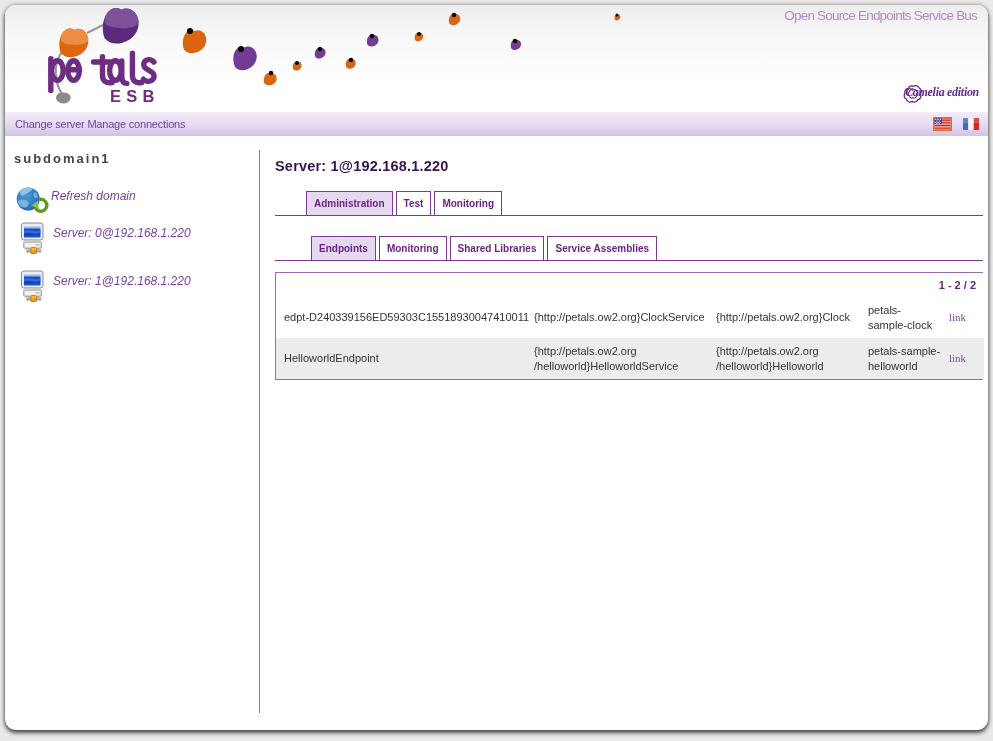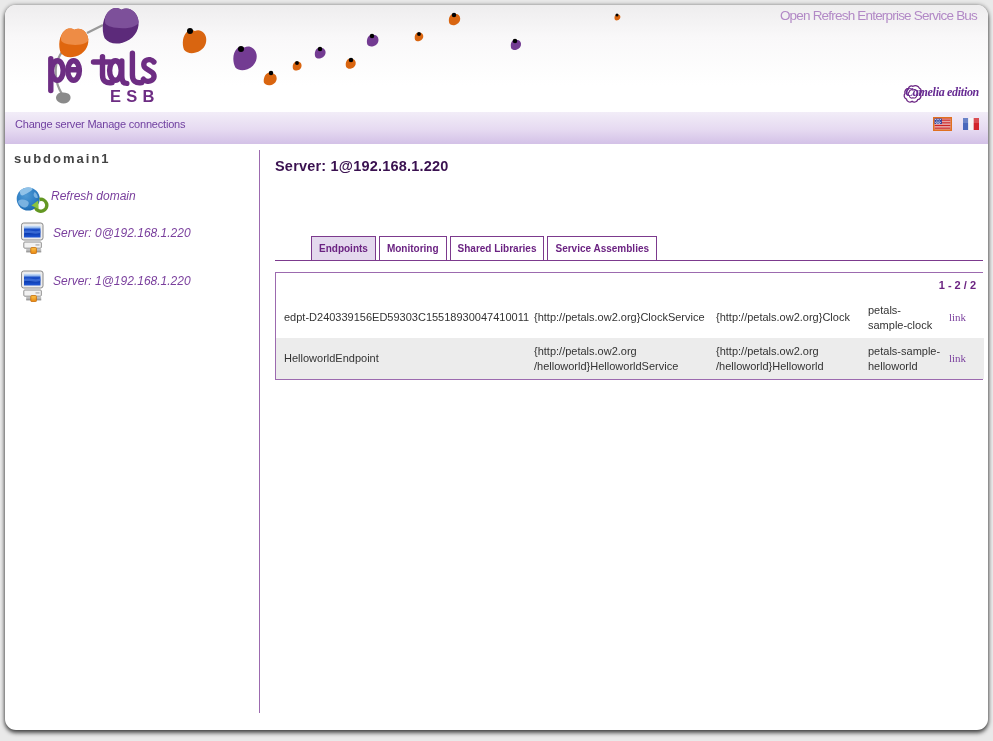--- a/index.html
+++ b/index.html
@@ -26,21 +26,21 @@
 }
 #camelia .ctext {
   font-family:"Liberation Serif", serif; font-style:italic; font-weight:bold;
   font-size:12px; letter-spacing:-0.3px;
   position:absolute; right:0; top:5px; white-space:nowrap;
 }
 #camelia svg { position:absolute; left:8px; top:4px; }
 #banner-petals { position:absolute; left:0; top:0; }
 
 #navbar {
-  position:absolute; left:0; top:107px; width:983px; height:32px;
+  position:absolute; left:0; top:107px; width:983px; height:24px;
   background:linear-gradient(180deg,#f2edf8 0%,#e6daf1 55%,#d3c1e7 100%);
 }
 #navbar .links {
   position:absolute; left:10px; top:6px; font-size:11px; letter-spacing:-0.2px; color:#7040a0;
 }
 #navbar .flags { position:absolute; right:9px; top:5px; }
 #navbar .flags svg { margin-left:7px; vertical-align:top; }
 
 #vline { position:absolute; left:254px; top:145px; width:1px; height:563px; background:#9c6aaf; }
 #subdomain { position:absolute; left:9px; top:146px; font-size:13px; font-weight:bold; color:#444; letter-spacing:2px; }
@@ -126,21 +126,21 @@
         <path d="M 63,64.8 L 74.2,64.8"></path>
         <path d="M 97.5,51.6 L 97.5,70 C 97.5,76 101,78.6 107,77.6"></path>
         <path d="M 88.5,57 L 105,57"></path>
         <ellipse cx="110.4" cy="65.5" rx="5.8" ry="9.75"></ellipse>
         <path d="M 116.8,56 L 116.8,71 C 116.8,76 118.4,78.4 121.8,78.4"></path>
         <path d="M 127.4,48.2 L 127.4,70 C 127.4,76 130.8,78.6 136.6,77.6"></path>
         <path d="M 148.9,57 C 147,54.5 143,53.8 140.7,55.6 C 138,57.8 138.2,61.8 141,63.6 L 146.8,67.2 C 149.8,69.2 149.8,73.4 146.8,75.3 C 144.3,76.9 140.4,76.5 138.4,74.2"></path>
       </g>
       <text x="105" y="97" font-family="Liberation Sans, sans-serif" font-size="16.5" font-weight="bold" letter-spacing="5.2" fill="#6d2d83">ESB</text>
     </svg>
-    <div id="osesb">Open Refresh Enterprise Service Bus</div>
+    <div id="osesb">Open Source Endpoints Service Bus</div>
     <div id="camelia">
       <svg width="20" height="21" viewBox="0 0 22 23">
         <path d="M11,2.5 C13.5,1 17,2 18,4.5 C20.5,5.5 20.8,9 19,10.8 C20.8,13.5 19,17 16.2,17.2 C15.3,19.8 11.8,20.8 10,19 C7.5,20.8 4,19.3 3.8,16.5 C1.2,15.8 0.5,12.3 2.2,10.4 C1.3,7.8 3.2,4.8 5.9,4.9 C6.8,2.2 9.2,1.6 11,2.5 Z" fill="none" stroke="#6a2382" stroke-width="1.4"></path>
         <path d="M11,6.5 C12.8,5.5 15.3,6.5 15.5,8.7 C17,9.7 16.6,12.2 15,13 C15,14.8 12.7,16 11,15 C9.4,16.1 7,14.8 7.1,13 C5.4,12.1 5.3,9.7 6.8,8.7 C7,6.7 9.3,5.6 11,6.5 Z" fill="none" stroke="#6a2382" stroke-width="1.2"></path>
       </svg>
       <span class="ctext">Camelia edition</span>
     </div>
   </div>
   <div id="navbar">
     <div class="links">Change server Manage connections</div>
@@ -239,20 +239,27 @@
       <rect x="15.5" y="25" width="4" height="1.8" fill="#c0c0c0"></rect>
       <rect x="11" y="29.5" width="2.6" height="1.7" fill="#a8a8a8"></rect>
       <rect x="6.2" y="30.2" width="15" height="3" fill="#b4b4b4"></rect>
       <rect x="6.2" y="32.4" width="15" height="0.9" fill="#8f8f8f"></rect>
       <rect x="10.8" y="28.6" width="5.6" height="6" rx="0.9" fill="url(#org)" stroke="#c87010" stroke-width="0.9"></rect>
     </svg>
     <span class="txt" style="position:absolute; left:33px; top:7px;">Server: 1@192.168.1.220</span>
   </div>
   <div id="main">
     <h1 class="server">Server: 1@192.168.1.220</h1>
+    <div class="tabrow" id="tabrow1">
+      <div class="tabs" style="left:31px;">
+        <div class="tab active">Administration</div>
+        <div class="tab">Test</div>
+        <div class="tab">Monitoring</div>
+      </div>
+    </div>
     <div class="tabrow" id="tabrow2">
       <div class="tabs" style="left:36px;">
         <div class="tab active">Endpoints</div>
         <div class="tab">Monitoring</div>
         <div class="tab">Shared Libraries</div>
         <div class="tab">Service Assemblies</div>
       </div>
     </div>
     <div id="tblwrap">
       <table class="listing">

